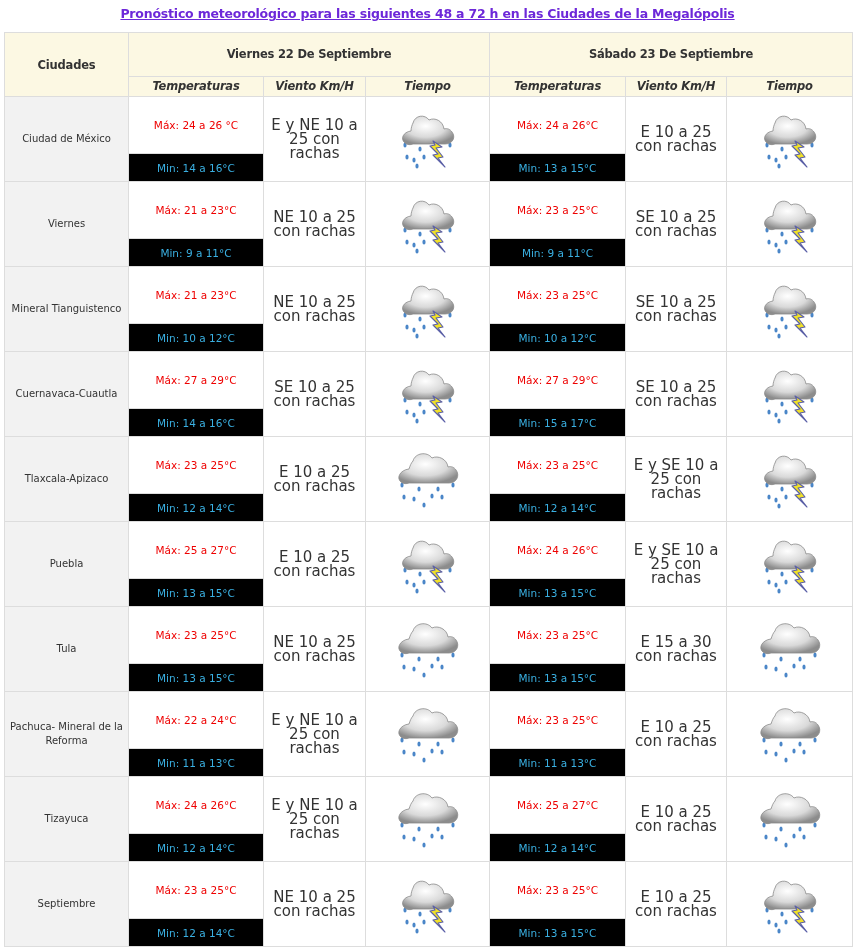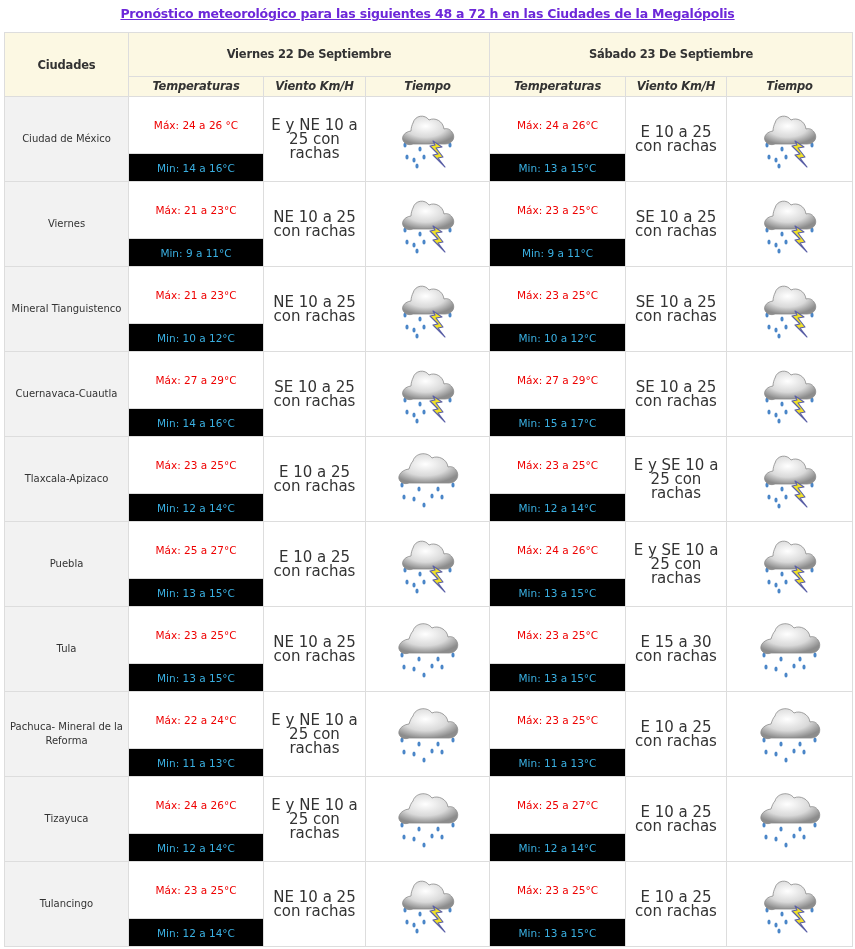--- a/index.html
+++ b/index.html
@@ -565,21 +565,21 @@
     </g>
     <path d="M14 24 C5 25 1 33 6 37 C8 39 12 39 14 38 L54 38 C62 38 65 30 61 25 C59 22 56 21 53 22 C52 14 43 10 37 13 C32 6 20 8 18 16 C16 18 15 21 14 24 Z" fill="url(#cg2)" stroke="#8a8a8a" stroke-width="0.8"></path>
   </svg>
 </span></td>
       </tr>
       <tr>
         <td class="min">Min: 12 a 14°C</td>
         <td class="min">Min: 12 a 14°C</td>
       </tr>
       <tr>
-        <td class="city" rowspan="2">Tulancingo</td>
+        <td class="city" rowspan="2">Septiembre</td>
         <td class="max"><span>Máx: 23 a 25°C</span></td>
         <td class="wind" rowspan="2">NE 10 a 25 con rachas</td>
         <td class="weather" rowspan="2"><span class="icon-wrap">
   <svg viewBox="0 0 66 66" xmlns="http://www.w3.org/2000/svg">
     <defs>
       <radialGradient id="cg" cx="45%" cy="35%" r="65%">
         <stop offset="0%" stop-color="#ffffff"></stop>
         <stop offset="60%" stop-color="#d9d9d9"></stop>
         <stop offset="100%" stop-color="#8c8c8c"></stop>
       </radialGradient>

